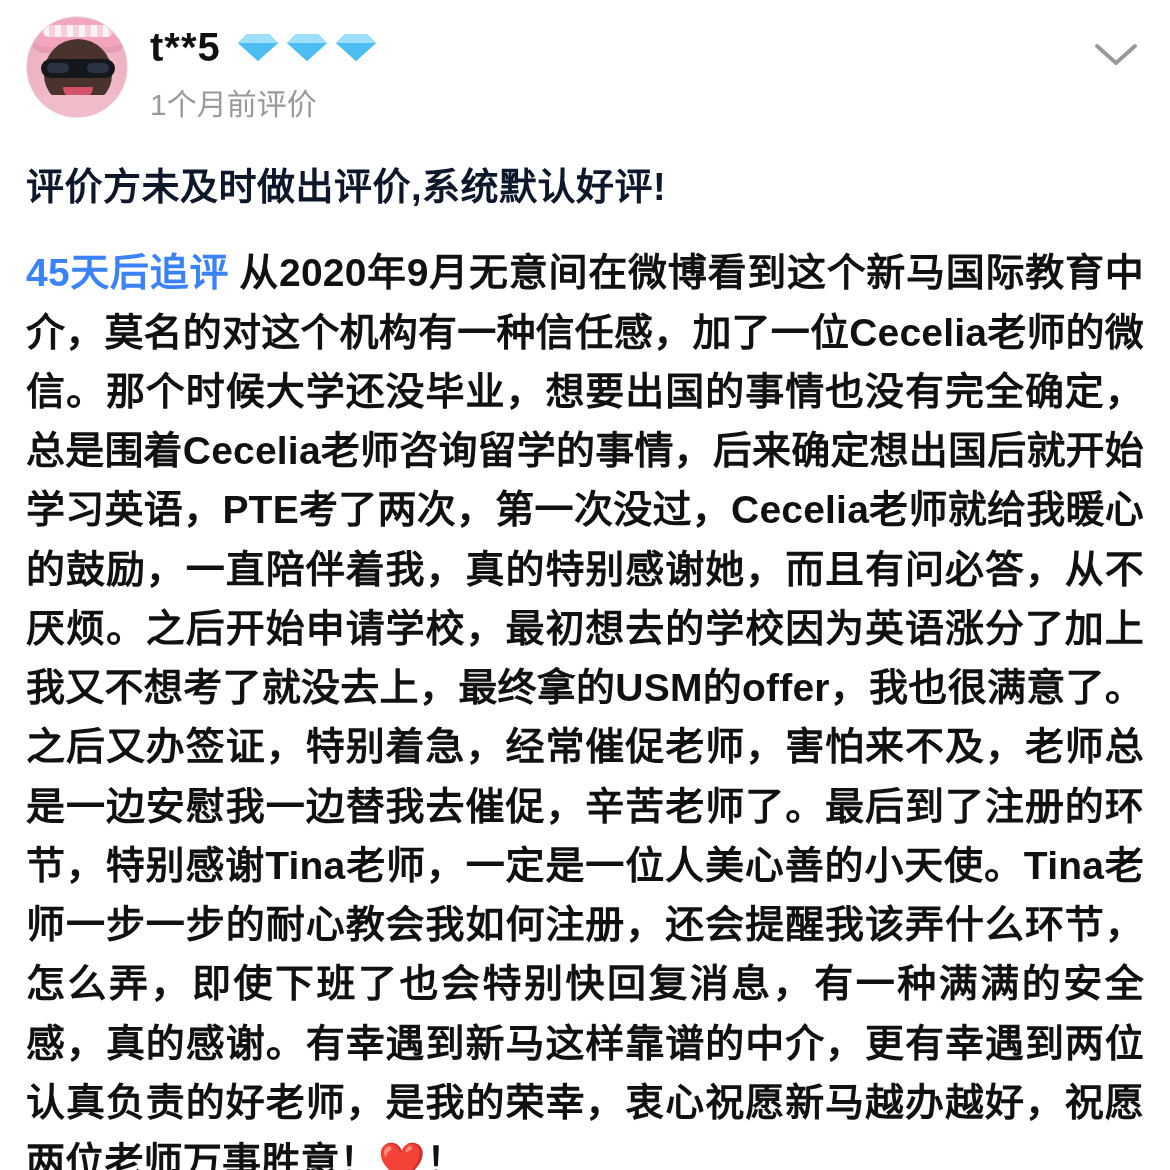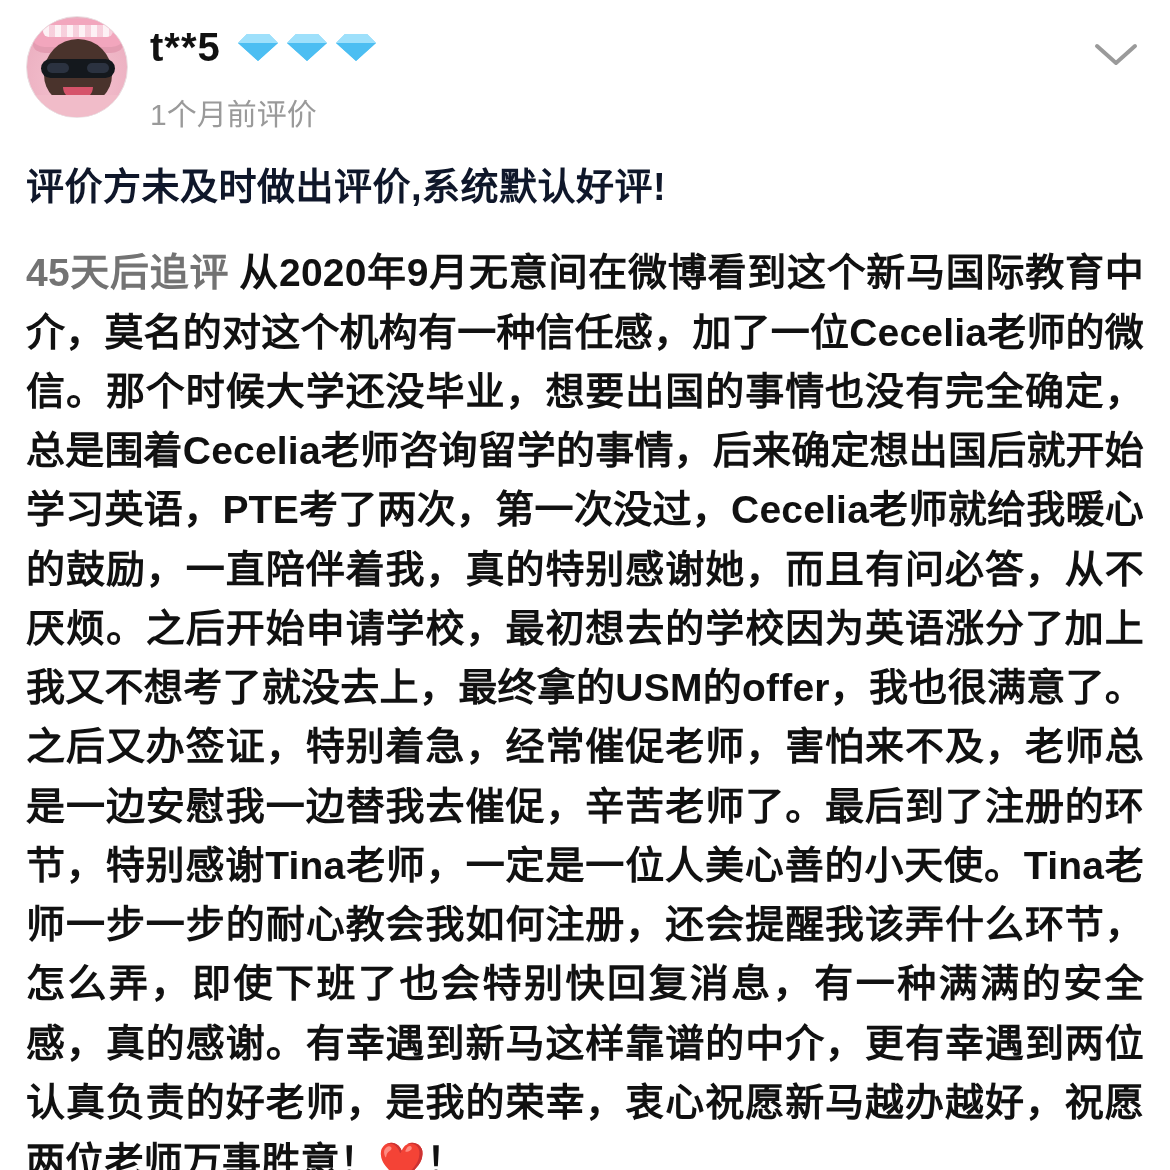--- a/index.html
+++ b/index.html
@@ -133,21 +133,21 @@
     display: flex;
     gap: 7px;
     align-items: center;
   }
   .diamond {
     width: 42px;
     height: 30px;
     display: block;
   }
   .review-time {
-    margin-top: 24px;
+    margin-top: 14px;
     font-size: 30px;
     color: #9a9a9a;
     line-height: 1.1;
   }
 
   .chevron-btn {
     flex: 0 0 auto;
     width: 56px;
     height: 56px;
     margin-top: 10px;
@@ -175,21 +175,21 @@
     margin-top: 30px;
     font-size: 39px;
     font-weight: bold;
     line-height: 1.52;
     color: #111111;
     text-align: justify;
     text-justify: inter-character;
     letter-spacing: 0.2px;
   }
   .append-label {
-    color: #737373;
+    color: #3b82f6;
     font-weight: bold;
     margin-right: 10px;
   }
   .heart {
     color: #e03a34;
     font-size: 38px;
   }
 </style>
 </head>
 <body>

